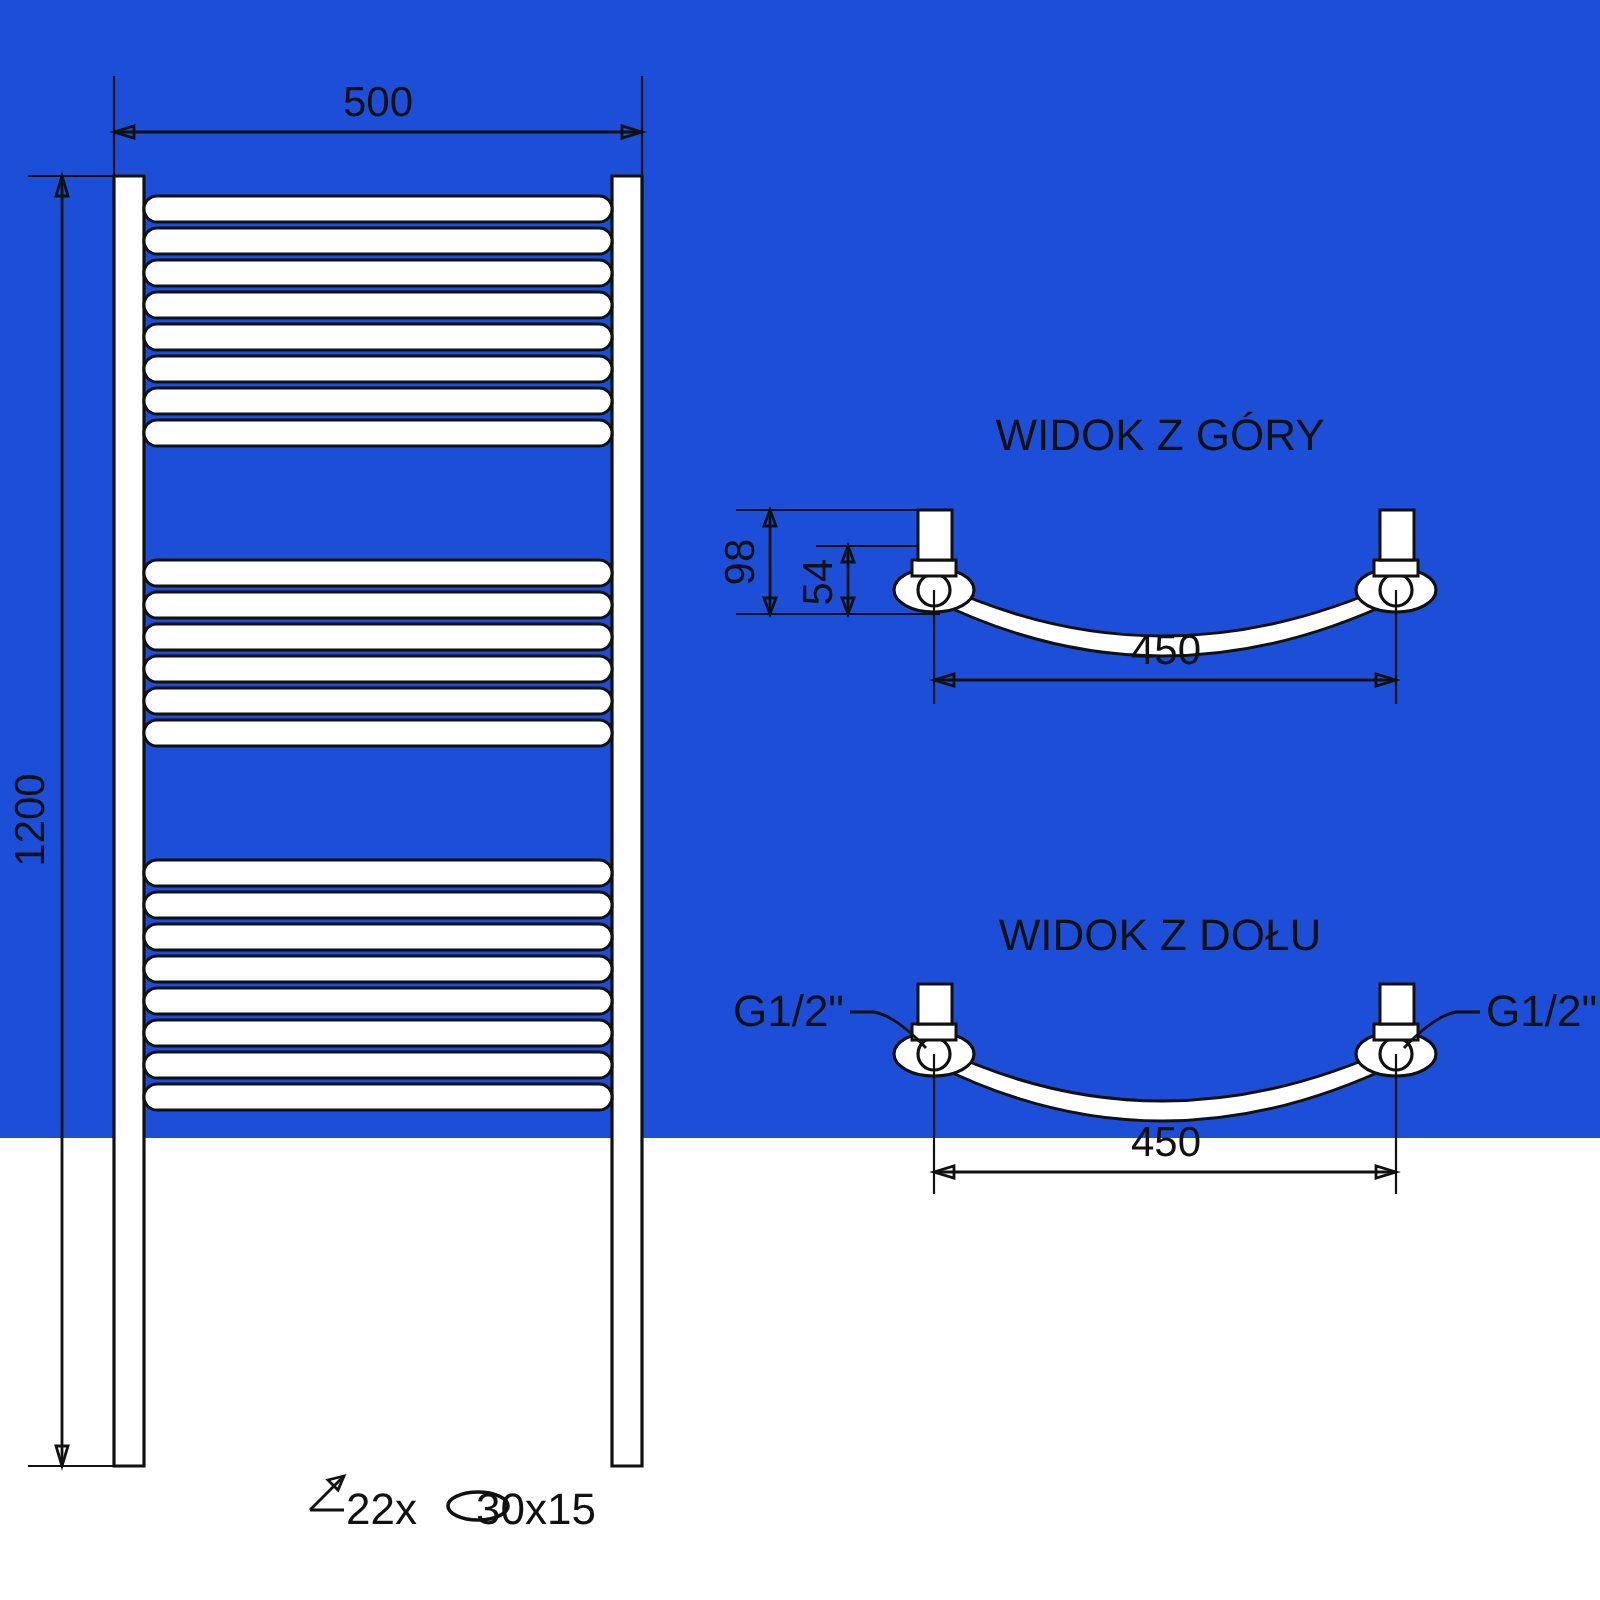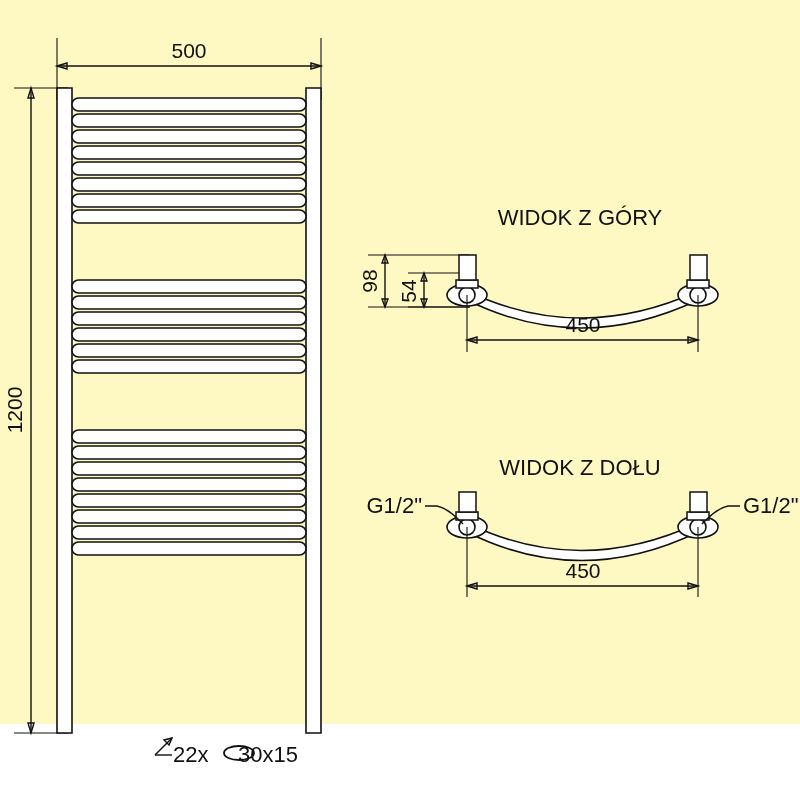--- a/index.html
+++ b/index.html
@@ -9,22 +9,22 @@
   }
   body {
     width: 800px;
     height: 800px;
     font-family: "Liberation Sans", sans-serif;
     overflow: hidden;
   }
   #sheet {
     position: relative;
     width: 800px;
-    height: 724px;
-    background: #fef9c3;
+    height: 569px;
+    background: #1d4ed8;
   }
   #sheet svg {
     display: block;
   }
   text {
     font-family: "Liberation Sans", sans-serif;
     fill: #111111;
   }
   .dim-txt {
     font-size: 21px;

